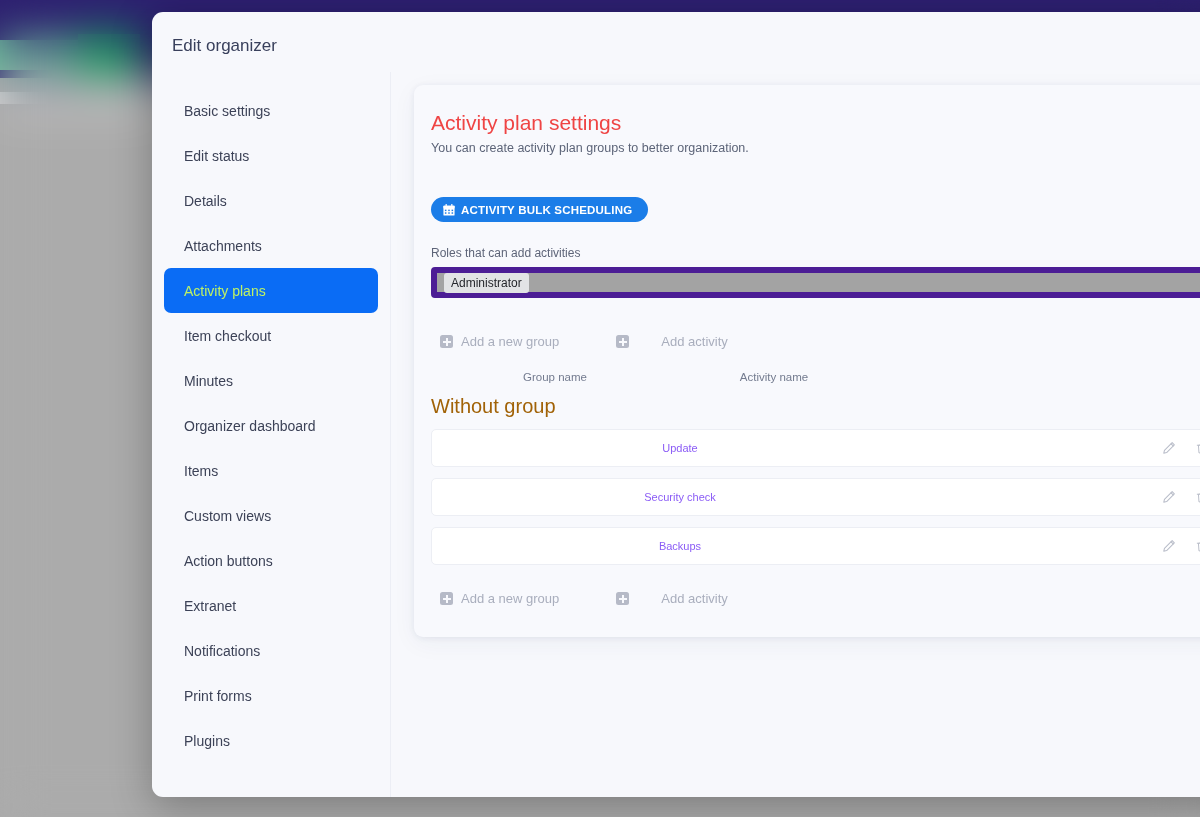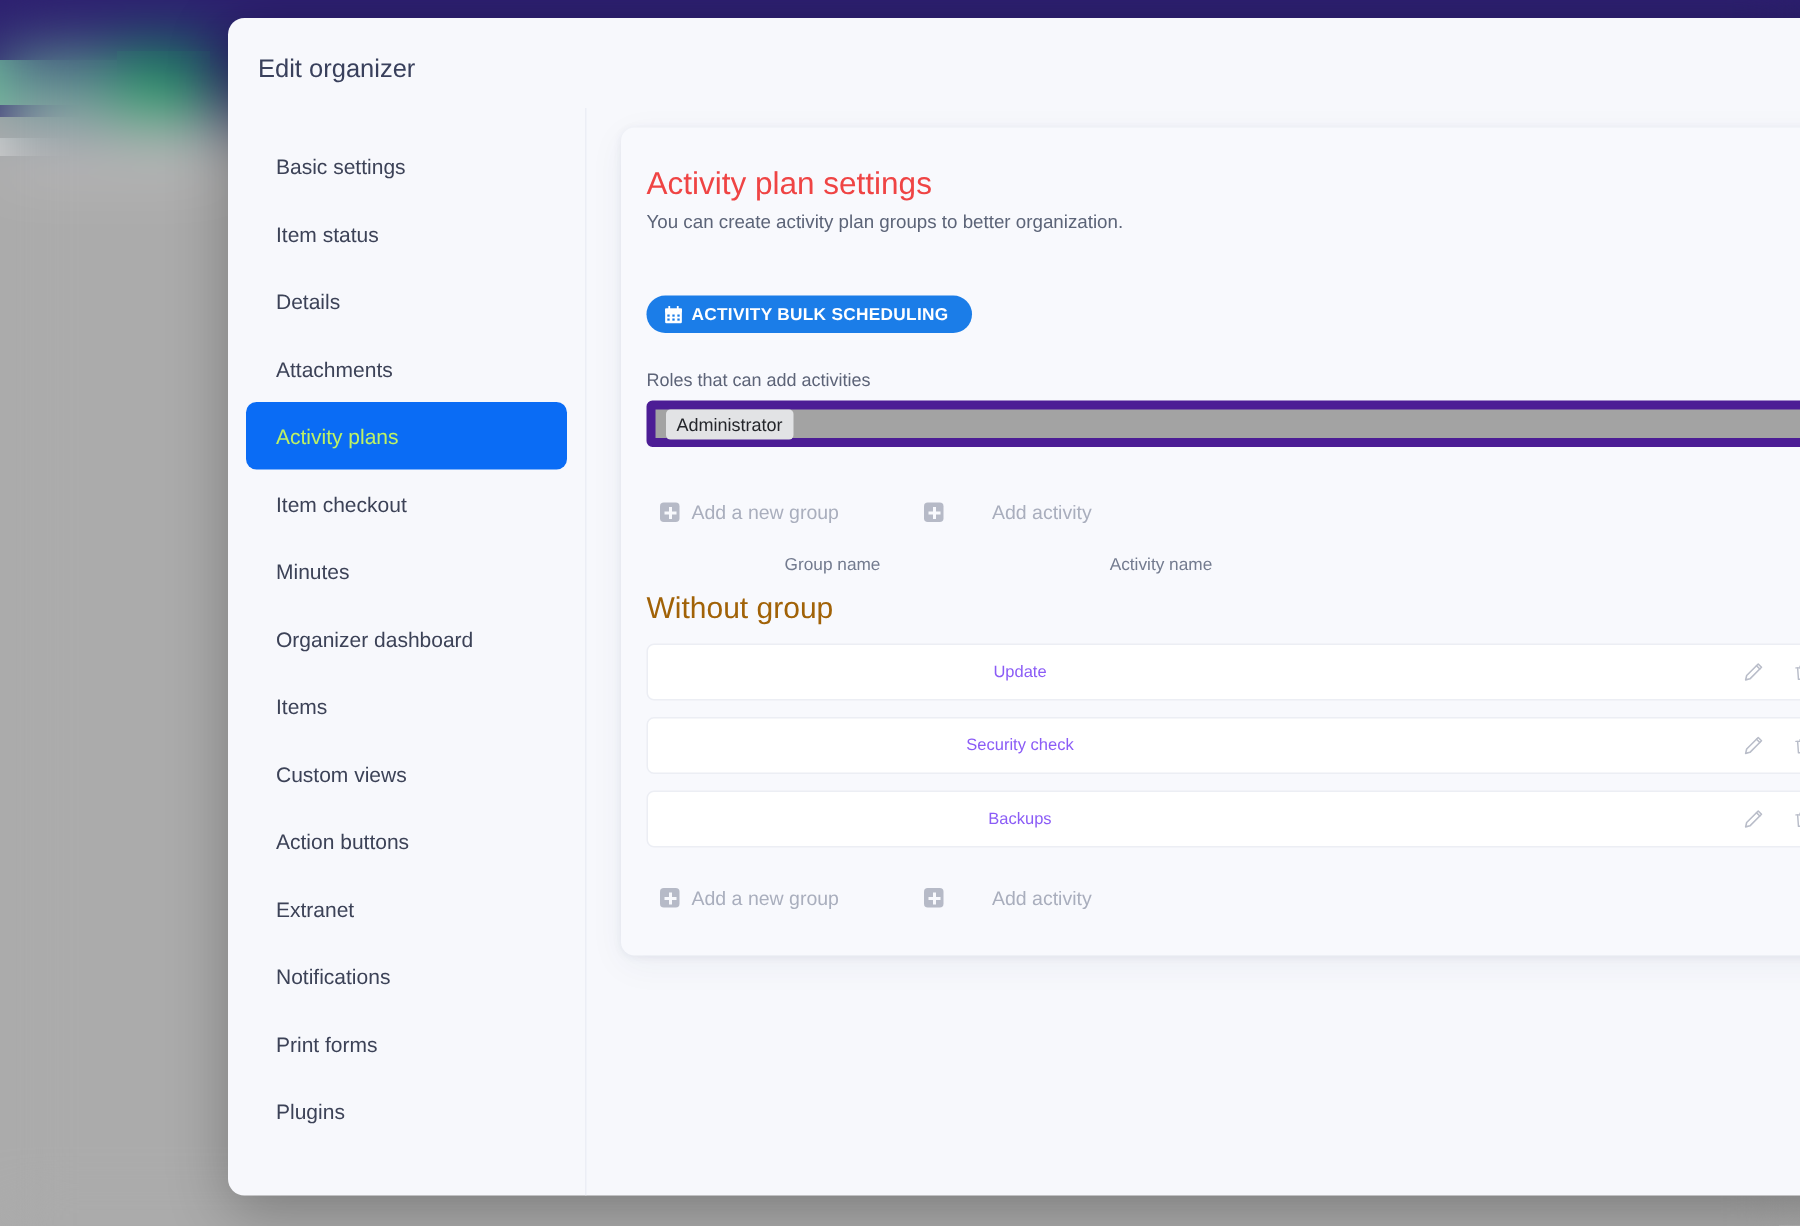--- a/index.html
+++ b/index.html
@@ -278,21 +278,21 @@
     <div id="close-btn">×</div>
   </div>
 
   <div id="modal-body">
 
     <div id="sidebar">
       <div class="nav-item">
           <span>Basic settings</span>
         </div>
       <div class="nav-item">
-          <span>Item status</span>
+          <span>Edit status</span>
         </div>
       <div class="nav-item">
           <span>Details</span>
         </div>
       <div class="nav-item">
           <span>Attachments</span>
         </div>
       <div class="nav-item active">
           <span>Activity plans</span>
         </div>

